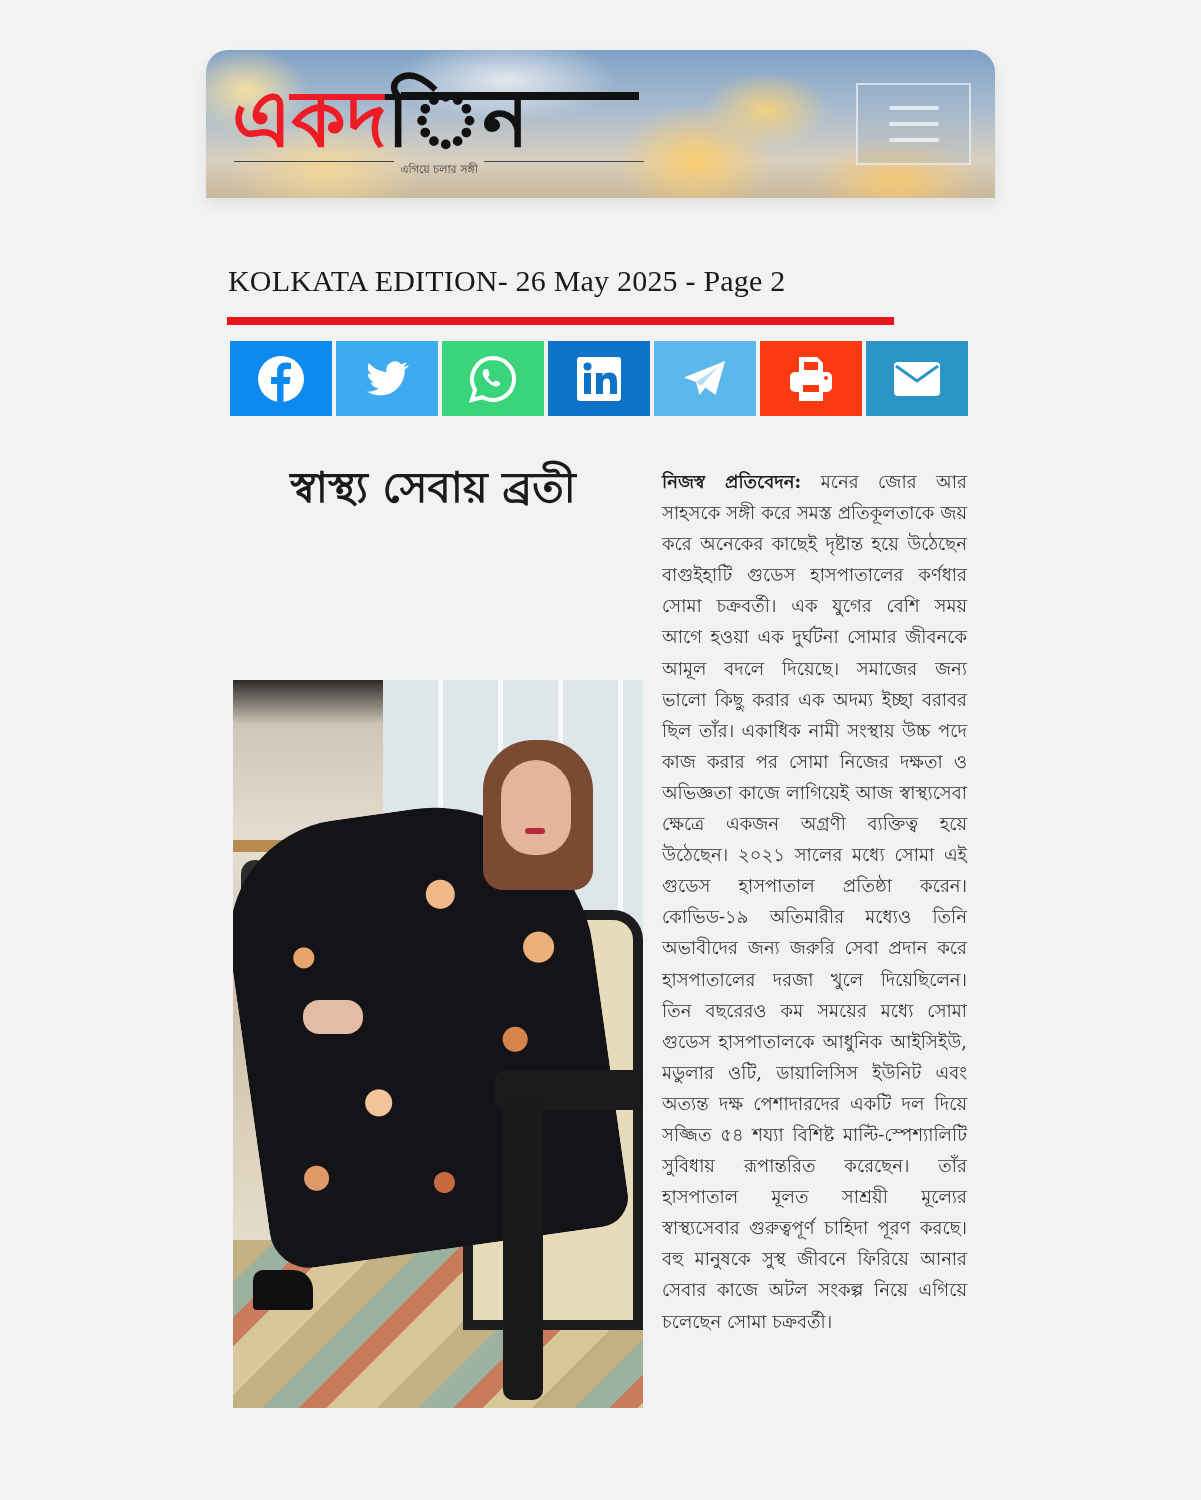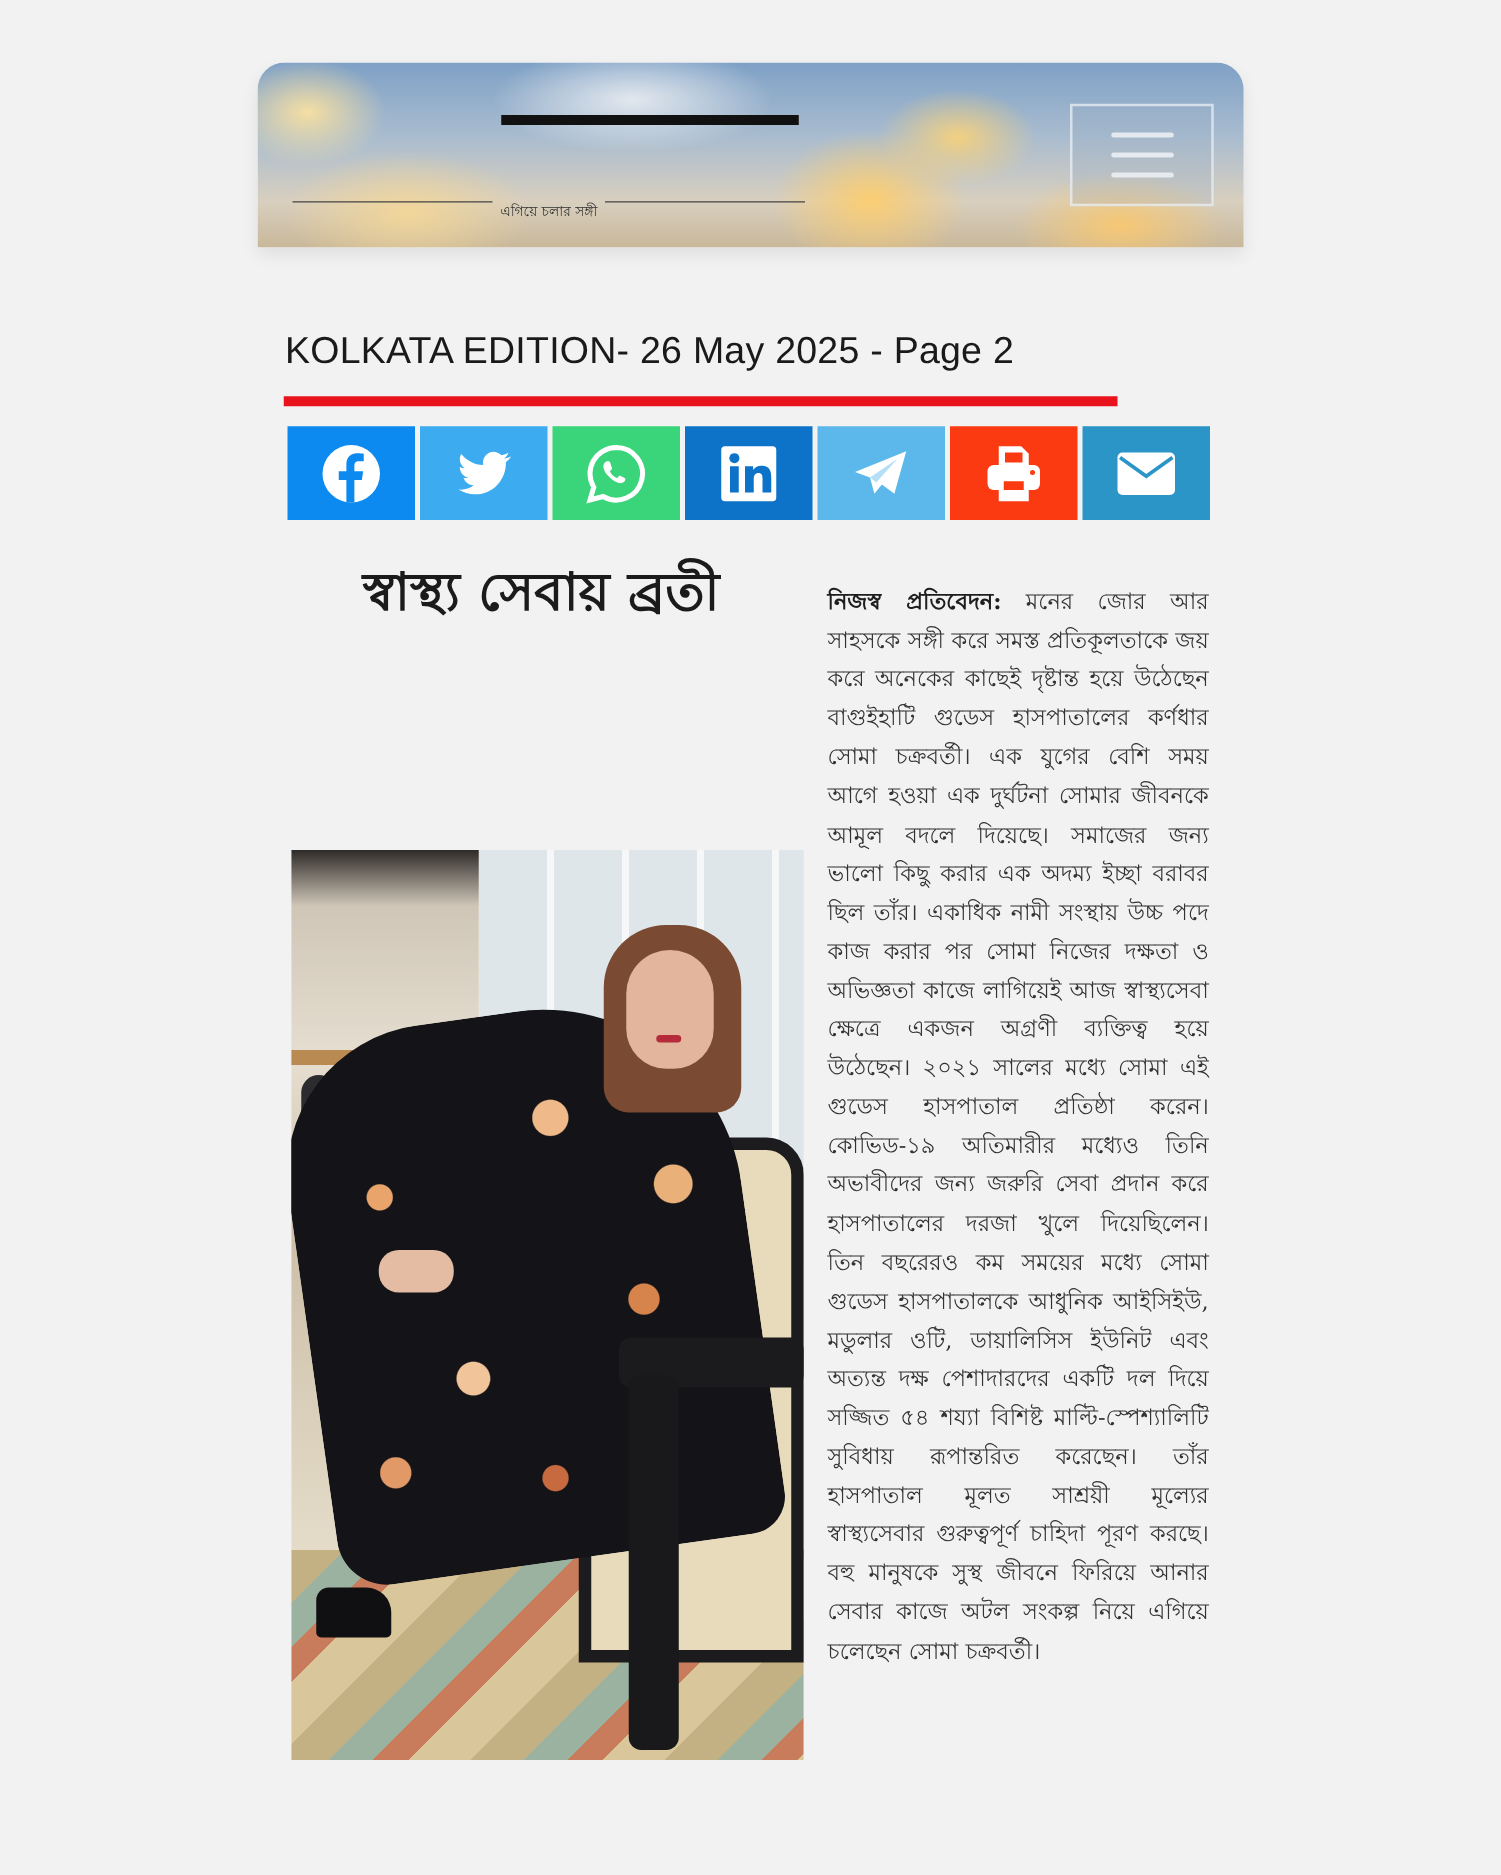--- a/index.html
+++ b/index.html
@@ -38,33 +38,33 @@
   .menu-btn {
     position:absolute; left:650px; top:33px; width:115px; height:82px;
     border:2px solid rgba(235,240,245,0.75); box-sizing:border-box;
     background:rgba(150,170,195,0.25);
     display:flex; flex-direction:column; justify-content:center; align-items:center; gap:12px;
     cursor:pointer;
   }
   .menu-btn span { display:block; width:50px; height:4px; border-radius:2px; background:rgba(235,238,244,0.9); }
 
   .edition {
-    position:absolute; left:228px; top:264px; font-family:Liberation Sans, sans-serif;
+    position:absolute; left:228px; top:264px; font-family:Liberation Serif, serif;
     font-size:30px; color:#1a1a1a; white-space:nowrap; letter-spacing:0.2px;
   }
   .edition-rule { position:absolute; left:227px; top:317px; width:667px; height:8px; background:#e8131c; }
 
   .share { position:absolute; left:230px; top:341px; display:flex; gap:4px; }
   .share-btn {
     width:102px; height:75px; display:flex; align-items:center; justify-content:center; cursor:pointer;
   }
   .share-btn svg { width:50px; height:50px; }
 
   .headline {
-    position:absolute; left:232px; top:444px; width:402px; text-align:center;
+    position:absolute; left:232px; top:458px; width:402px; text-align:center;
     font-family:"DejaVu Serif", serif; font-weight:bold; font-size:42px; line-height:59px; color:#1b1b1b;
   }
   .photo {
     position:absolute; left:233px; top:680px; width:410px; height:728px; overflow:hidden;
     background:
       linear-gradient(180deg, rgba(0,0,0,0) 0%, rgba(0,0,0,0) 100%);
   }
   .photo .bg-window {
     position:absolute; left:150px; top:0; width:260px; height:330px;
     background:
@@ -115,20 +115,24 @@
     position:absolute; left:662px; top:466px; width:305px;
     font-family:"DejaVu Serif", serif; font-size:18px; line-height:31.1px; color:#333;
     text-align:justify; text-align-last:left;
   }
   .body-text .lead { font-weight:bold; color:#1e1e1e; }
 </style>
 </head>
 <body>
 
 <div class="header">
+  <div class="logo">
+    <span class="red">একদ</span>
+      <span class="black">িন</span>
+  </div>
   <div class="logo-topline"></div>
   <div class="tagline">
     <span class="line"></span>
     <span class="txt">এগিয়ে চলার সঙ্গী</span>
     <span class="line"></span>
   </div>
   <div class="menu-btn">
     <span></span>
     <span></span>
     <span></span>

